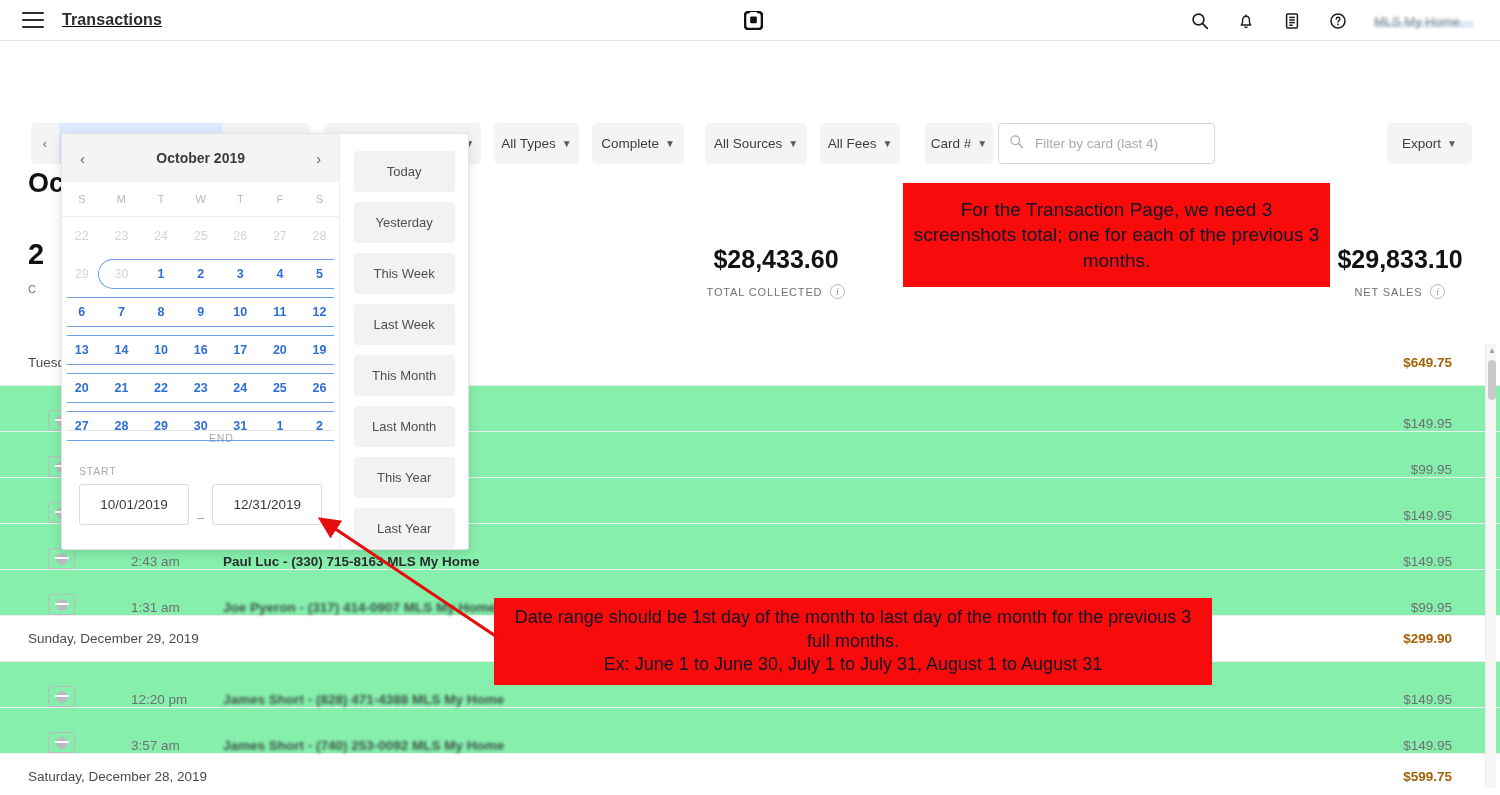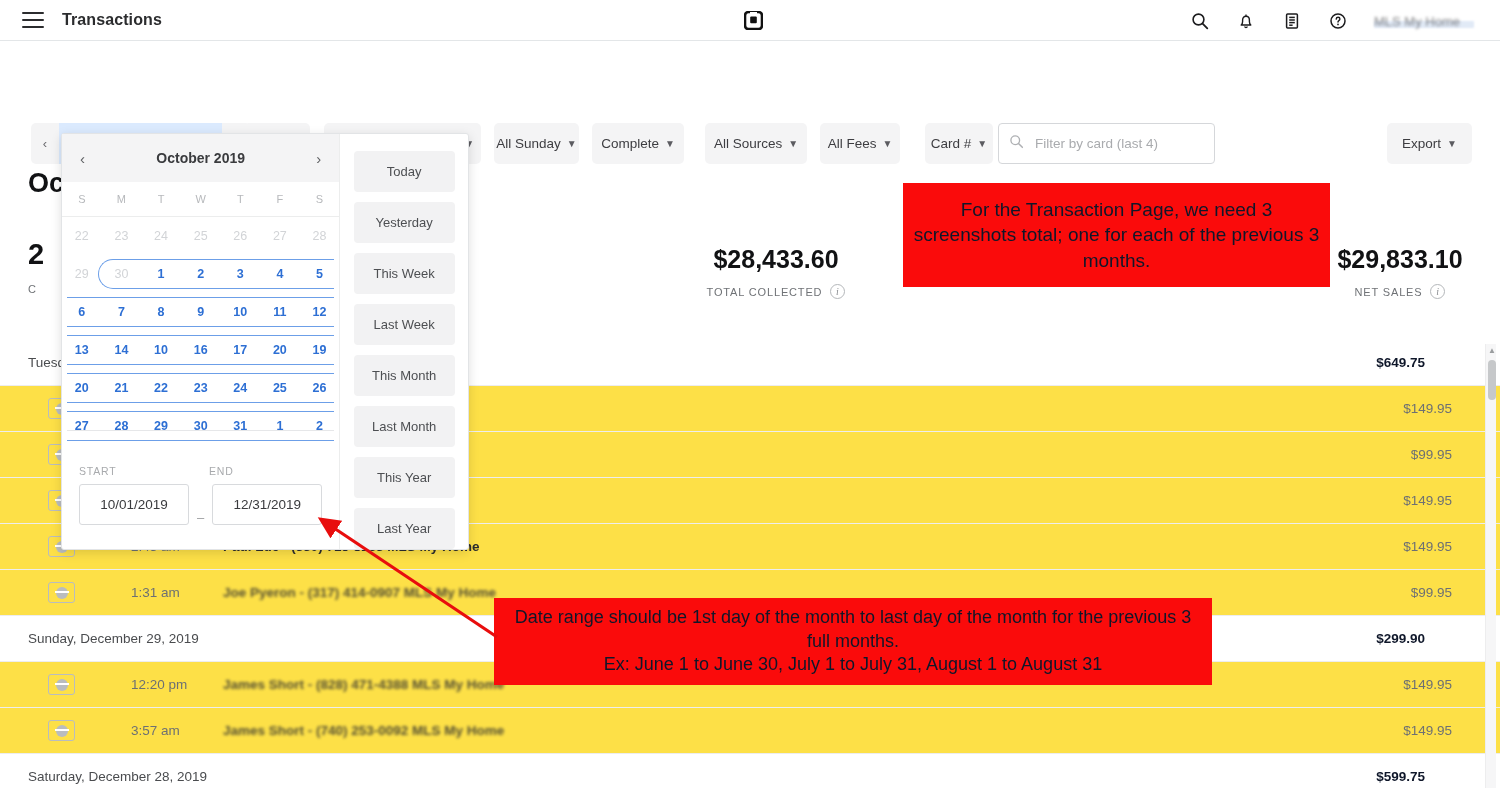--- a/index.html
+++ b/index.html
@@ -9,21 +9,21 @@
     background: #ffffff;
     font-family: "Liberation Sans", sans-serif;
     overflow: hidden;
   }
   .app { position: relative; width: 1500px; height: 795px; background:#fff; }
 
   
   .topnav {
     position: absolute; top: 0; left: 0; width: 1500px; height: 41px;
     border-bottom: 1px solid #e3e6e8; background: #fff;
-    display: flex; align-items: center;
+    display: flex; align-items: center; text-decoration: underline;
   }
   .hamburger { margin-left: 22px; width: 22px; height: 16px; display:flex; flex-direction:column; justify-content:space-between; cursor:pointer;}
   .hamburger span { display:block; height:2px; background:#2b2c2e; border-radius:1px; }
   .nav-title { margin-left: 18px; font-size: 16px; font-weight: bold; color: #2b2c2e; letter-spacing:.1px; }
   .nav-logo { position:absolute; left:744px; top:11px; width:19px; height:19px; }
   .nav-right { position:absolute; right: 18px; top:0; height:41px; display:flex; align-items:center; gap:26px; }
   .nav-ico { width:20px; height:20px; color:#1c1c1e; display:flex; align-items:center; justify-content:center; cursor:pointer;}
   .nav-user { width:108px; height:14px; position:relative; }
   .nav-user .blurtext {
     position:absolute; inset:0; font-size:13px; color:#3a3a3c; white-space:nowrap;
@@ -77,23 +77,23 @@
     font-size:10px; color:#8a8d91; font-style:italic; font-family:"Liberation Serif", serif;
     cursor:pointer;
   }
 
   
   .txlist { position:absolute; top:340px; left:0; width:1500px; height:455px; overflow:hidden; background:#fff;}
   .tx-daterow {
     height:46px; display:flex; align-items:center; padding-left:28px;
     font-size:13.5px; color:#4a4c4f; border-bottom:1px solid #ededee; background:#fff;
   }
-  .tx-daterow .amt { margin-left:auto; padding-right:75px; font-size:13.5px; font-weight:bold; color:#0f172a; }
+  .tx-daterow .amt { margin-left:auto; padding-right:48px; font-size:13.5px; font-weight:bold; color:#a16207; }
   .tx-row {
-    height:46px; display:flex; align-items:center; border-bottom:1px solid #ededee; background:#fde047;
+    height:46px; display:flex; align-items:flex-end; border-bottom:1px solid #ededee; background:#86efac;
   }
   .tx-icon {
     margin-left:48px; width:27px; height:21px; border:1.4px solid #b9bcbf; border-radius:3px;
     display:flex; align-items:center; justify-content:center; flex:0 0 auto;
   }
   .tx-icon .coin { width:12px; height:12px; border-radius:50%; background:#b9bcbf; position:relative; }
   .tx-icon .coin::before{ content:""; position:absolute; left:-1px; right:-1px; top:4.5px; height:2px; background:#fff;}
   .tx-time { margin-left:56px; width:84px; font-size:13.5px; color:#6d7073; }
   .tx-desc { margin-left:8px; font-size:13.5px; color:#2b2c2e; font-weight:bold; position:relative; }
   .tx-desc.blurred { filter: blur(1.7px); opacity:.8; font-weight:bold;}
@@ -126,21 +126,21 @@
   .day.out { color:#d2d4d7; }
   .day.sel { color:#2d6fd4; font-weight:bold; }
   .rangeband {
     position:absolute; left:5px; right:5px; top:4px; bottom:4px;
     border-top:1.6px solid #6c9fe8; border-bottom:1.6px solid #6c9fe8; z-index:1;
   }
   .rangeband.start { left:36px; border-left:1.6px solid #6c9fe8; border-top-left-radius:19px; border-bottom-left-radius:19px;}
   .cal-foot-sep { position:absolute; left:5px; right:5px; bottom:118px; border-top:1px solid #e6e7e9; }
   .startend { position:absolute; left:0; right:0; bottom:24px; padding: 0 17px; }
   .se-labels { display:flex; font-size:10.5px; color:#a8aaad; letter-spacing:.8px; margin-bottom:7px; }
-  .se-labels .l1 { width:130px; }
+  .se-labels .l1 { width:130px;margin-top:33px; }
   .se-inputs { display:flex; align-items:flex-end; gap:8px; }
   .se-input {
     width:120px; height:41px; border:1px solid #d8dadd; border-radius:3px; background:#fff;
     display:flex; align-items:center; justify-content:center; font-size:13.5px; color:#3a3b3e; cursor:text;
   }
   .se-dash { color:#9c9ea1; font-size:13px; }
   .presets { width:128px; padding:16px 0 0 0; display:flex; flex-direction:column; align-items:center; gap:10px;justify-content:flex-end; }
   .preset {
     width:101px; height:41px; background:#f2f2f3; border-radius:4px;
     display:flex; align-items:center; justify-content:center;
@@ -227,21 +227,21 @@
 
     <div class="chip" style="left:244px;top:82px;width:66px;">
       <span>All day</span>
       <span class="cv">▼</span>
     </div>
     <div class="chip" style="left:324px;top:82px;width:157px;">
       <span>All Payment Methods</span>
       <span class="cv">▼</span>
     </div>
     <div class="chip" style="left:494px;top:82px;width:85px;">
-      <span>All Sunday</span>
+      <span>All Types</span>
       <span class="cv">▼</span>
     </div>
     <div class="chip" style="left:592px;top:82px;width:92px;align-items:center;">
       <span>Complete</span>
       <span class="cv">▼</span>
     </div>
     <div class="chip" style="left:705px;top:82px;width:102px;">
       <span>All Sources</span>
       <span class="cv">▼</span>
     </div>

